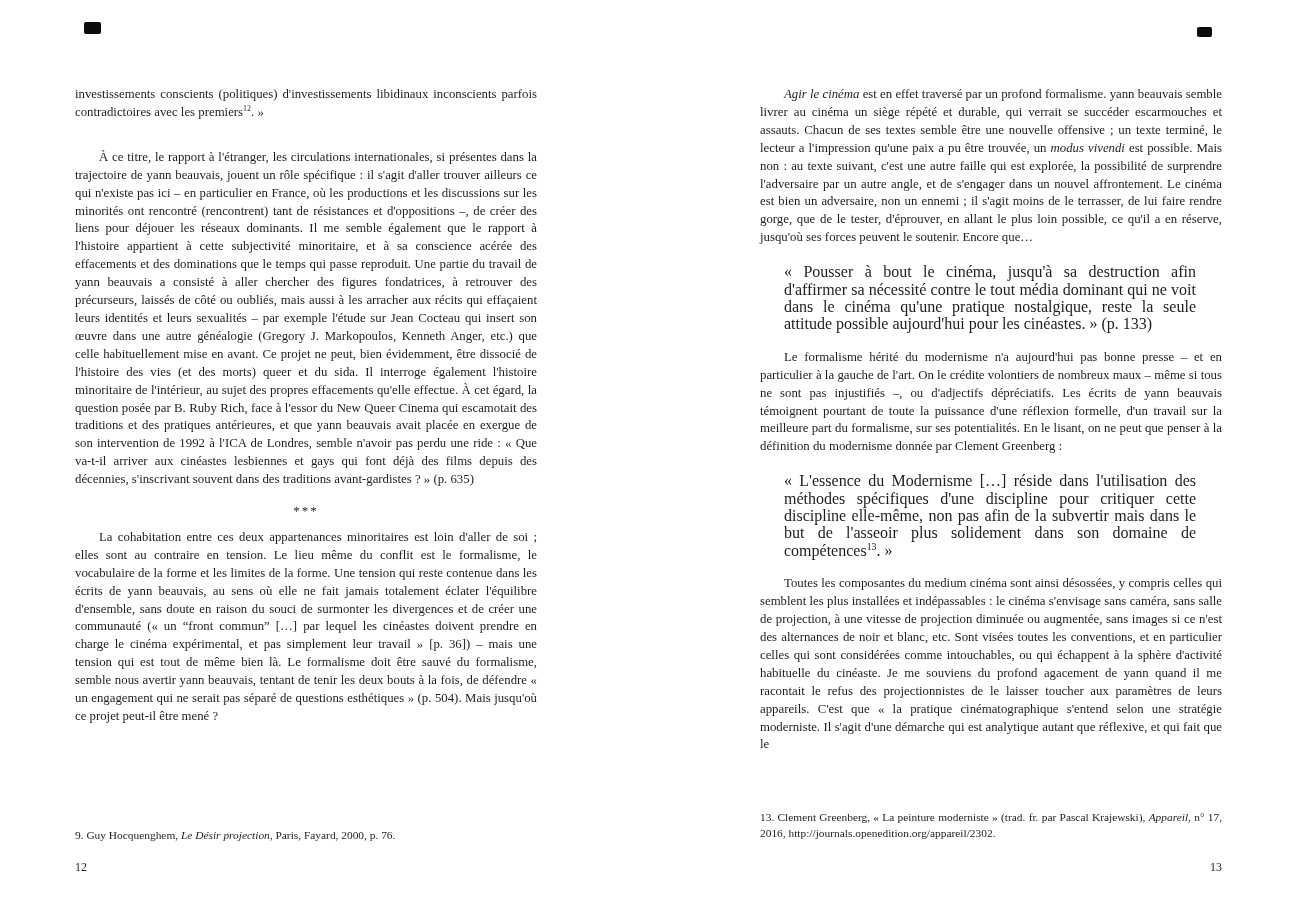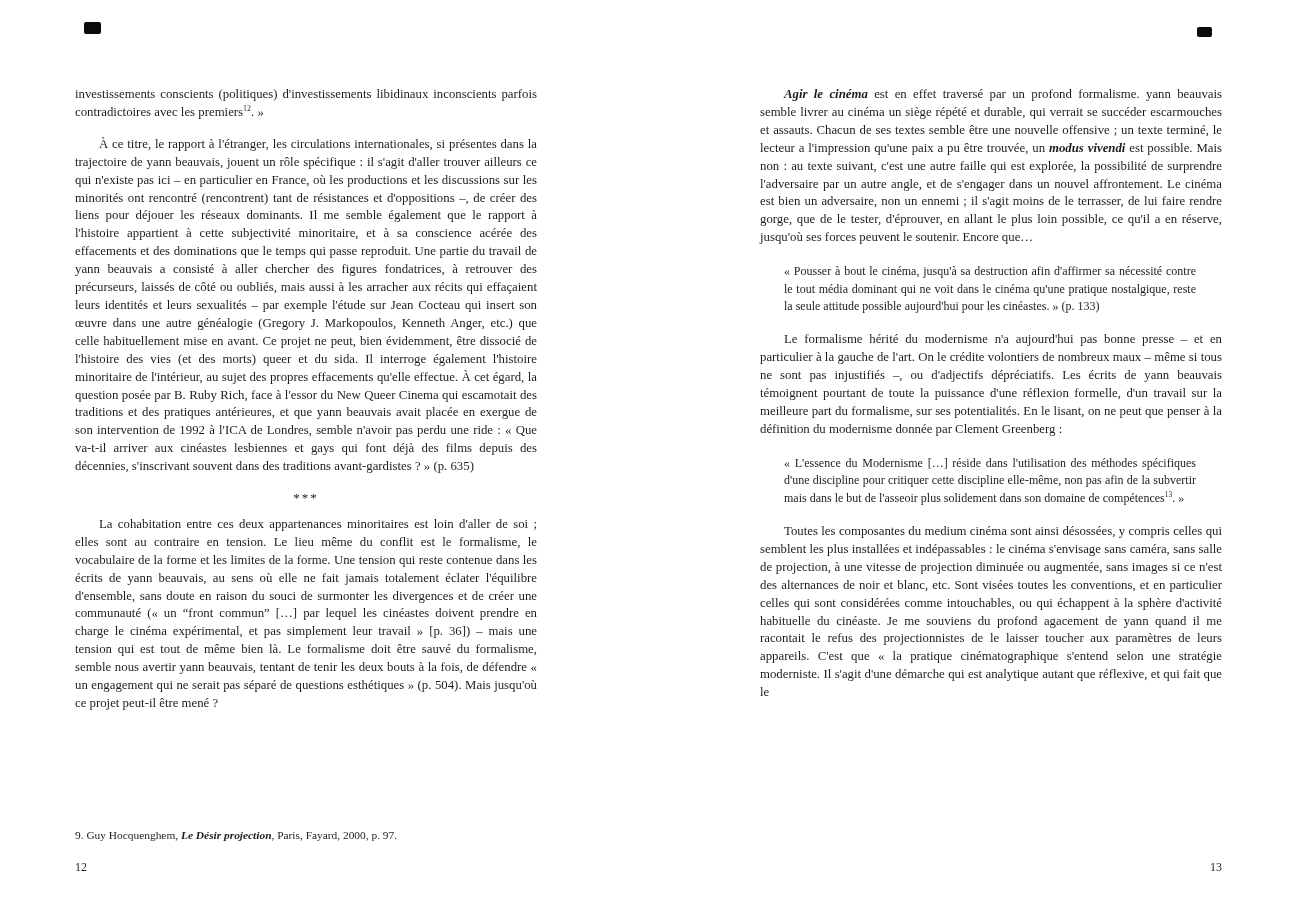--- a/index.html
+++ b/index.html
@@ -30,37 +30,37 @@
     width: 462px;
     text-align: justify;
     font-size: 12.8px;
     line-height: 17.9px;
   }
   .page-column.left  { left: 75px; }
   .page-column.right { left: 760px; }
 
   .para { margin: 0; text-indent: 24px; }
   .para.no-indent { text-indent: 0; }
-  .para.spaced { margin-top: 14px; }
+  .para.spaced { margin-top: 27px; }
 
   .separator {
     text-align: center;
     letter-spacing: 2px;
     margin: 13px 0 9px 0;
     font-size: 13px;
   }
 
   blockquote.quote {
     margin: 16px 26px 16px 24px;
-    font-size: 12px;
+    font-size: 16px;
     line-height: 17.4px;
     text-align: justify;
   }
 
-  .italic { font-style: italic; font-weight: bold; }
+  .italic { font-style: italic; }
   sup { font-size: 0.62em; line-height: 0; vertical-align: super; }
 
   .footnote {
     position: absolute;
     width: 462px;
     font-size: 11.4px;
     line-height: 15.6px;
     text-align: justify;
   }
   .footnote-left  { left: 75px;  top: 828px; }
@@ -90,18 +90,19 @@
   </section>
 
   <section class="page-column right">
     <p class="para"><span class="italic">Agir le cinéma</span><span> est en effet traversé par un profond formalisme. yann beauvais semble livrer au cinéma un siège répété et durable, qui verrait se succéder escarmouches et assauts. Chacun de ses textes semble être une nouvelle offensive ; un texte terminé, le lecteur a l'impression qu'une paix a pu être trouvée, un </span><span class="italic">modus vivendi</span><span> est possible. Mais non : au texte suivant, c'est une autre faille qui est explorée, la possibilité de surprendre l'adversaire par un autre angle, et de s'engager dans un nouvel affrontement. Le cinéma est bien un adversaire, non un ennemi ; il s'agit moins de le terrasser, de lui faire rendre gorge, que de le tester, d'éprouver, en allant le plus loin possible, ce qu'il a en réserve, jusqu'où ses forces peuvent le soutenir. Encore que…</span></p>
     <blockquote class="quote"><span>« Pousser à bout le cinéma, jusqu'à sa destruction afin d'affirmer sa nécessité contre le tout média dominant qui ne voit dans le cinéma qu'une pratique nostalgique, reste la seule attitude possible aujourd'hui pour les cinéastes. » (p. 133)</span></blockquote>
     <p class="para"><span>Le formalisme hérité du modernisme n'a aujourd'hui pas bonne presse – et en particulier à la gauche de l'art. On le crédite volontiers de nombreux maux – même si tous ne sont pas injustifiés –, ou d'adjectifs dépréciatifs. Les écrits de yann beauvais témoignent pourtant de toute la puissance d'une réflexion formelle, d'un travail sur la meilleure part du formalisme, sur ses potentialités. En le lisant, on ne peut que penser à la définition du modernisme donnée par Clement Greenberg :</span></p>
     <blockquote class="quote"><span>« L'essence du Modernisme […] réside dans l'utilisation des méthodes spécifiques d'une discipline pour critiquer cette discipline elle-même, non pas afin de la subvertir mais dans le but de l'asseoir plus solidement dans son domaine de compétences</span><sup>13</sup><span>. »</span></blockquote>
     <p class="para"><span>Toutes les composantes du medium cinéma sont ainsi désossées, y compris celles qui semblent les plus installées et indépassables : le cinéma s'envisage sans caméra, sans salle de projection, à une vitesse de projection diminuée ou augmentée, sans images si ce n'est des alternances de noir et blanc, etc. Sont visées toutes les conventions, et en particulier celles qui sont considérées comme intouchables, ou qui échappent à la sphère d'activité habituelle du cinéaste. Je me souviens du profond agacement de yann quand il me racontait le refus des projectionnistes de le laisser toucher aux paramètres de leurs appareils. C'est que « la pratique cinématographique s'entend selon une stratégie moderniste. Il s'agit d'une démarche qui est analytique autant que réflexive, et qui fait que le</span></p>
   </section>
 
-  <div class="footnote footnote-left"><span>9. Guy Hocquenghem, </span><span class="italic">Le Désir projection</span><span>, Paris, Fayard, 2000, p. 97.</span></div>
+  <div class="footnote footnote-left"><span>9. Guy Hocquenghem, </span><span class="italic">Le Désir projection</span><span>, Paris, Fayard, 2000, p. 76.</span></div>
+  <div class="footnote footnote-right"><span>13. Clement Greenberg, « La peinture moderniste » (trad. fr. par Pascal Krajewski), </span><span class="italic">Appareil</span><span>, n° 17, 2016, http://journals.openedition.org/appareil/2302.</span></div>
 
   <div class="page-number pn-left">12</div>
   <div class="page-number pn-right">13</div>
 
 </div>
 
 </body></html>

